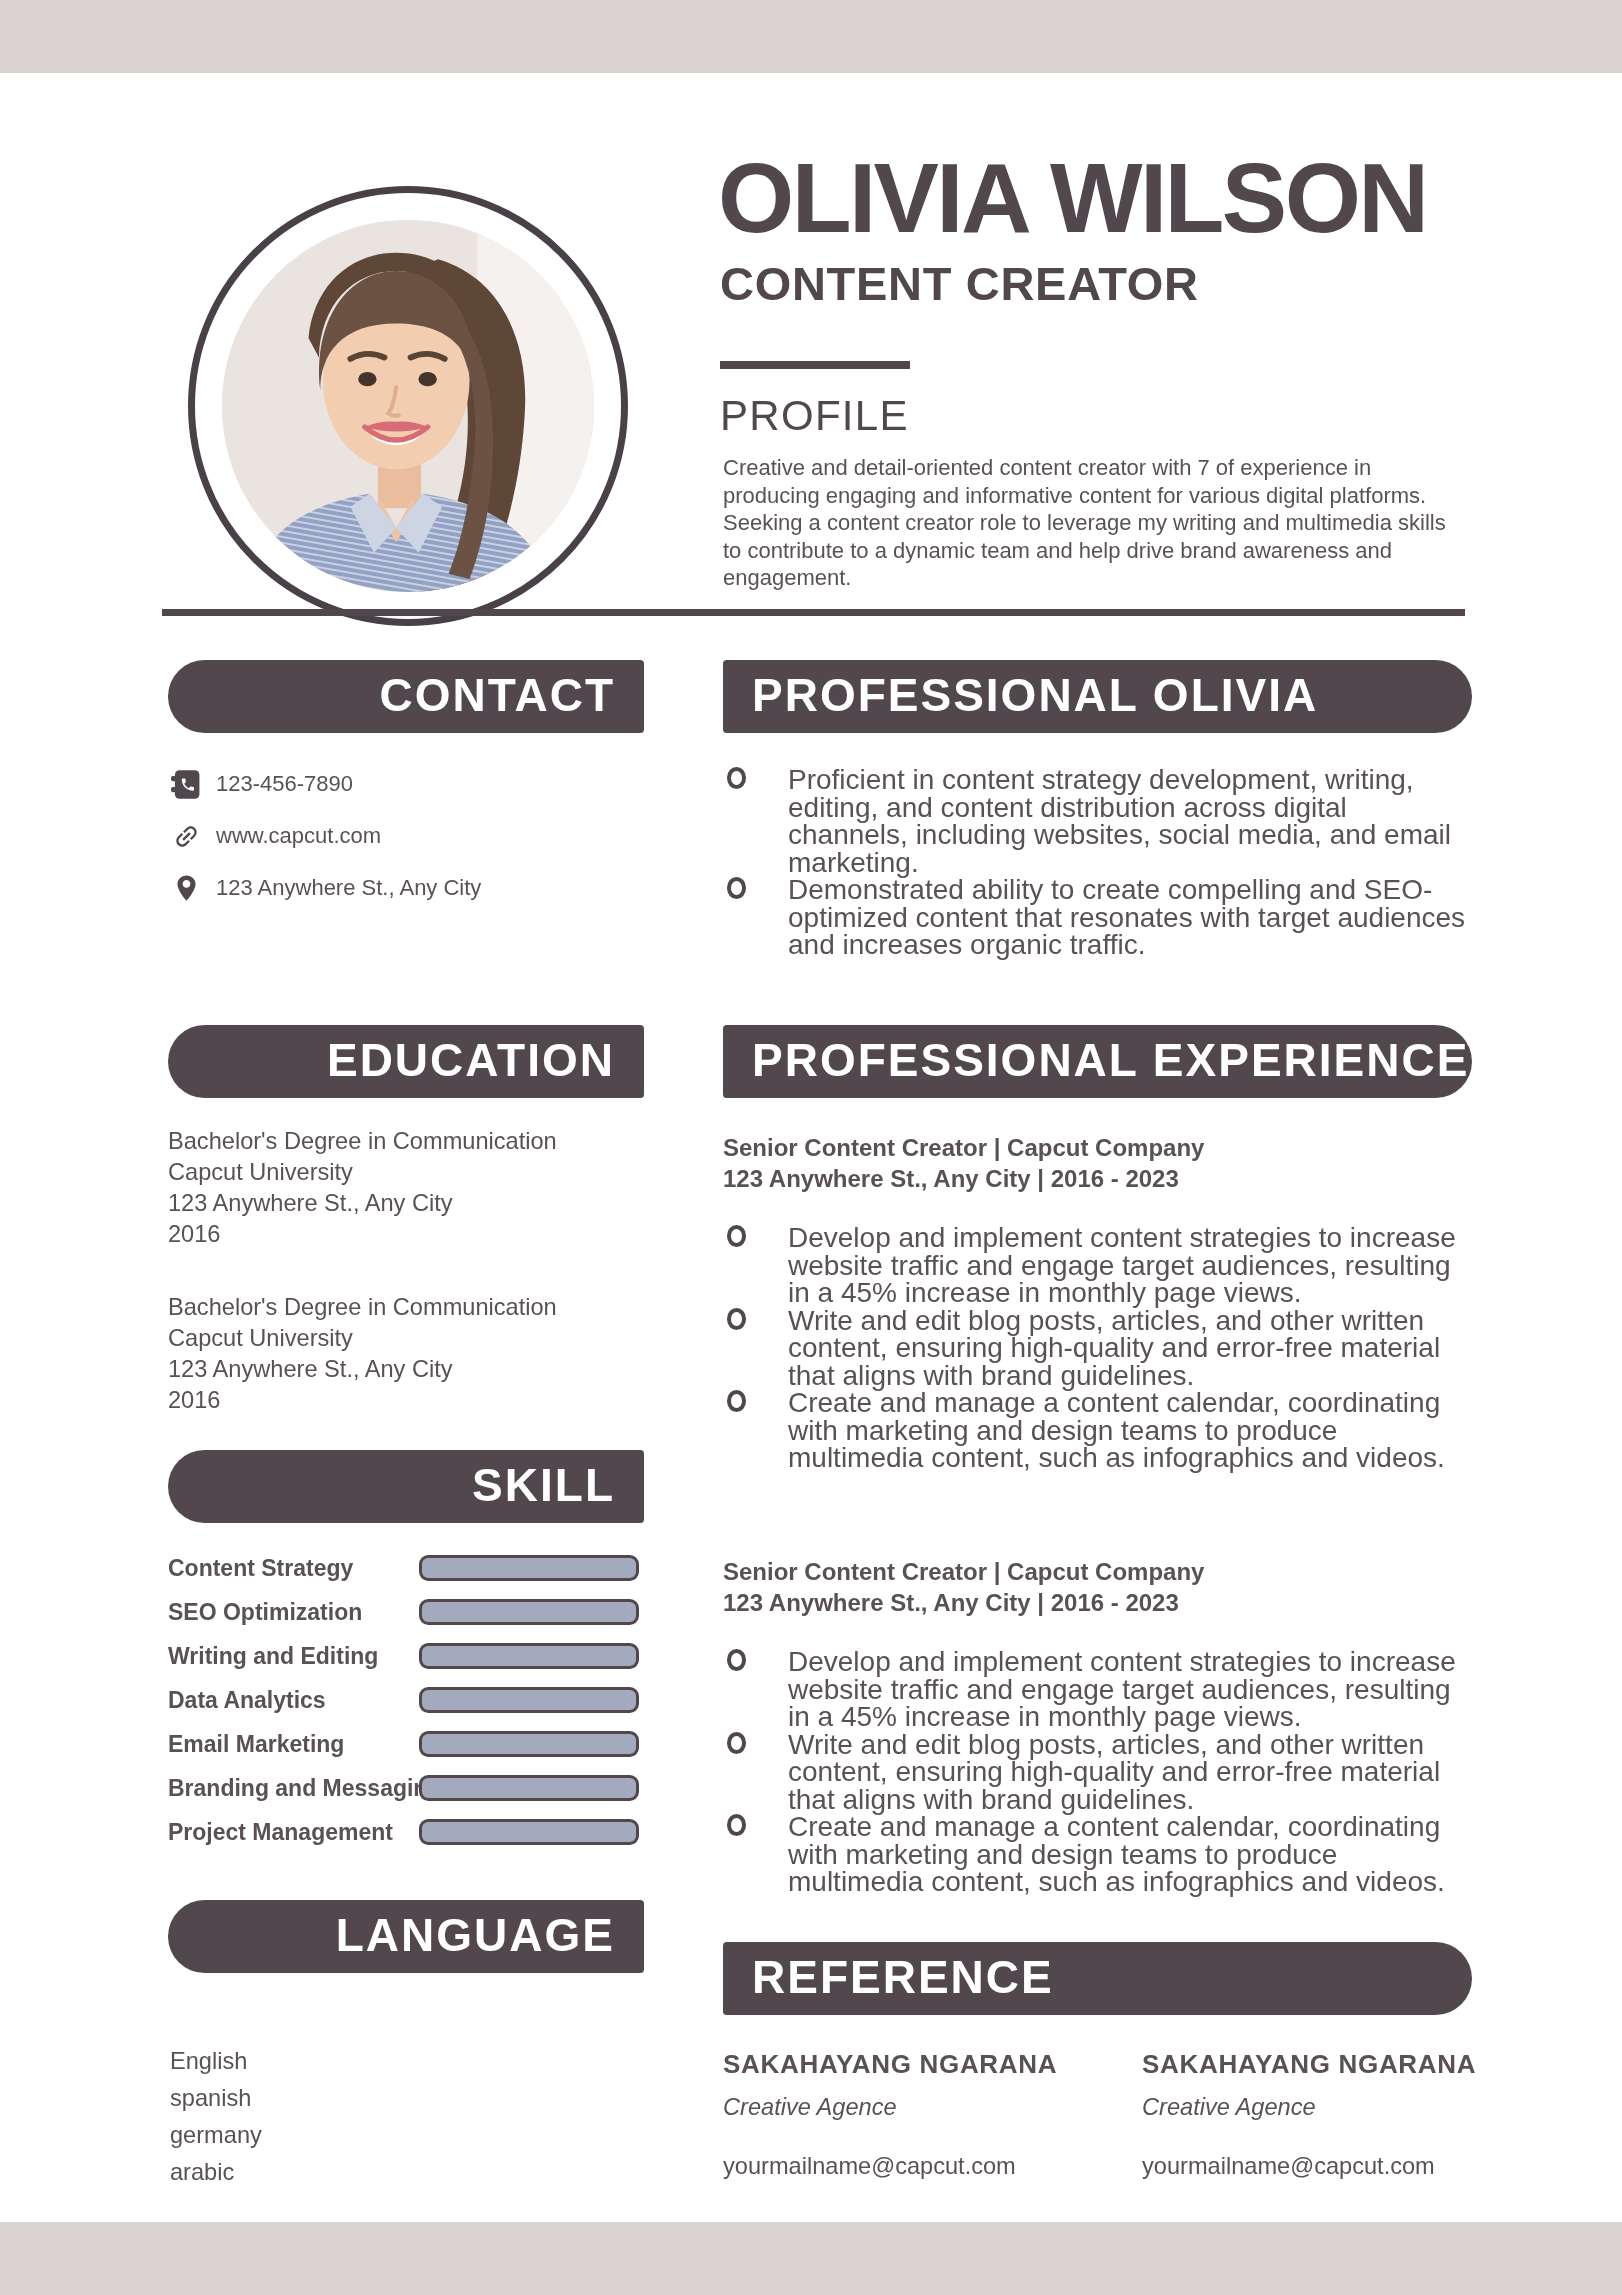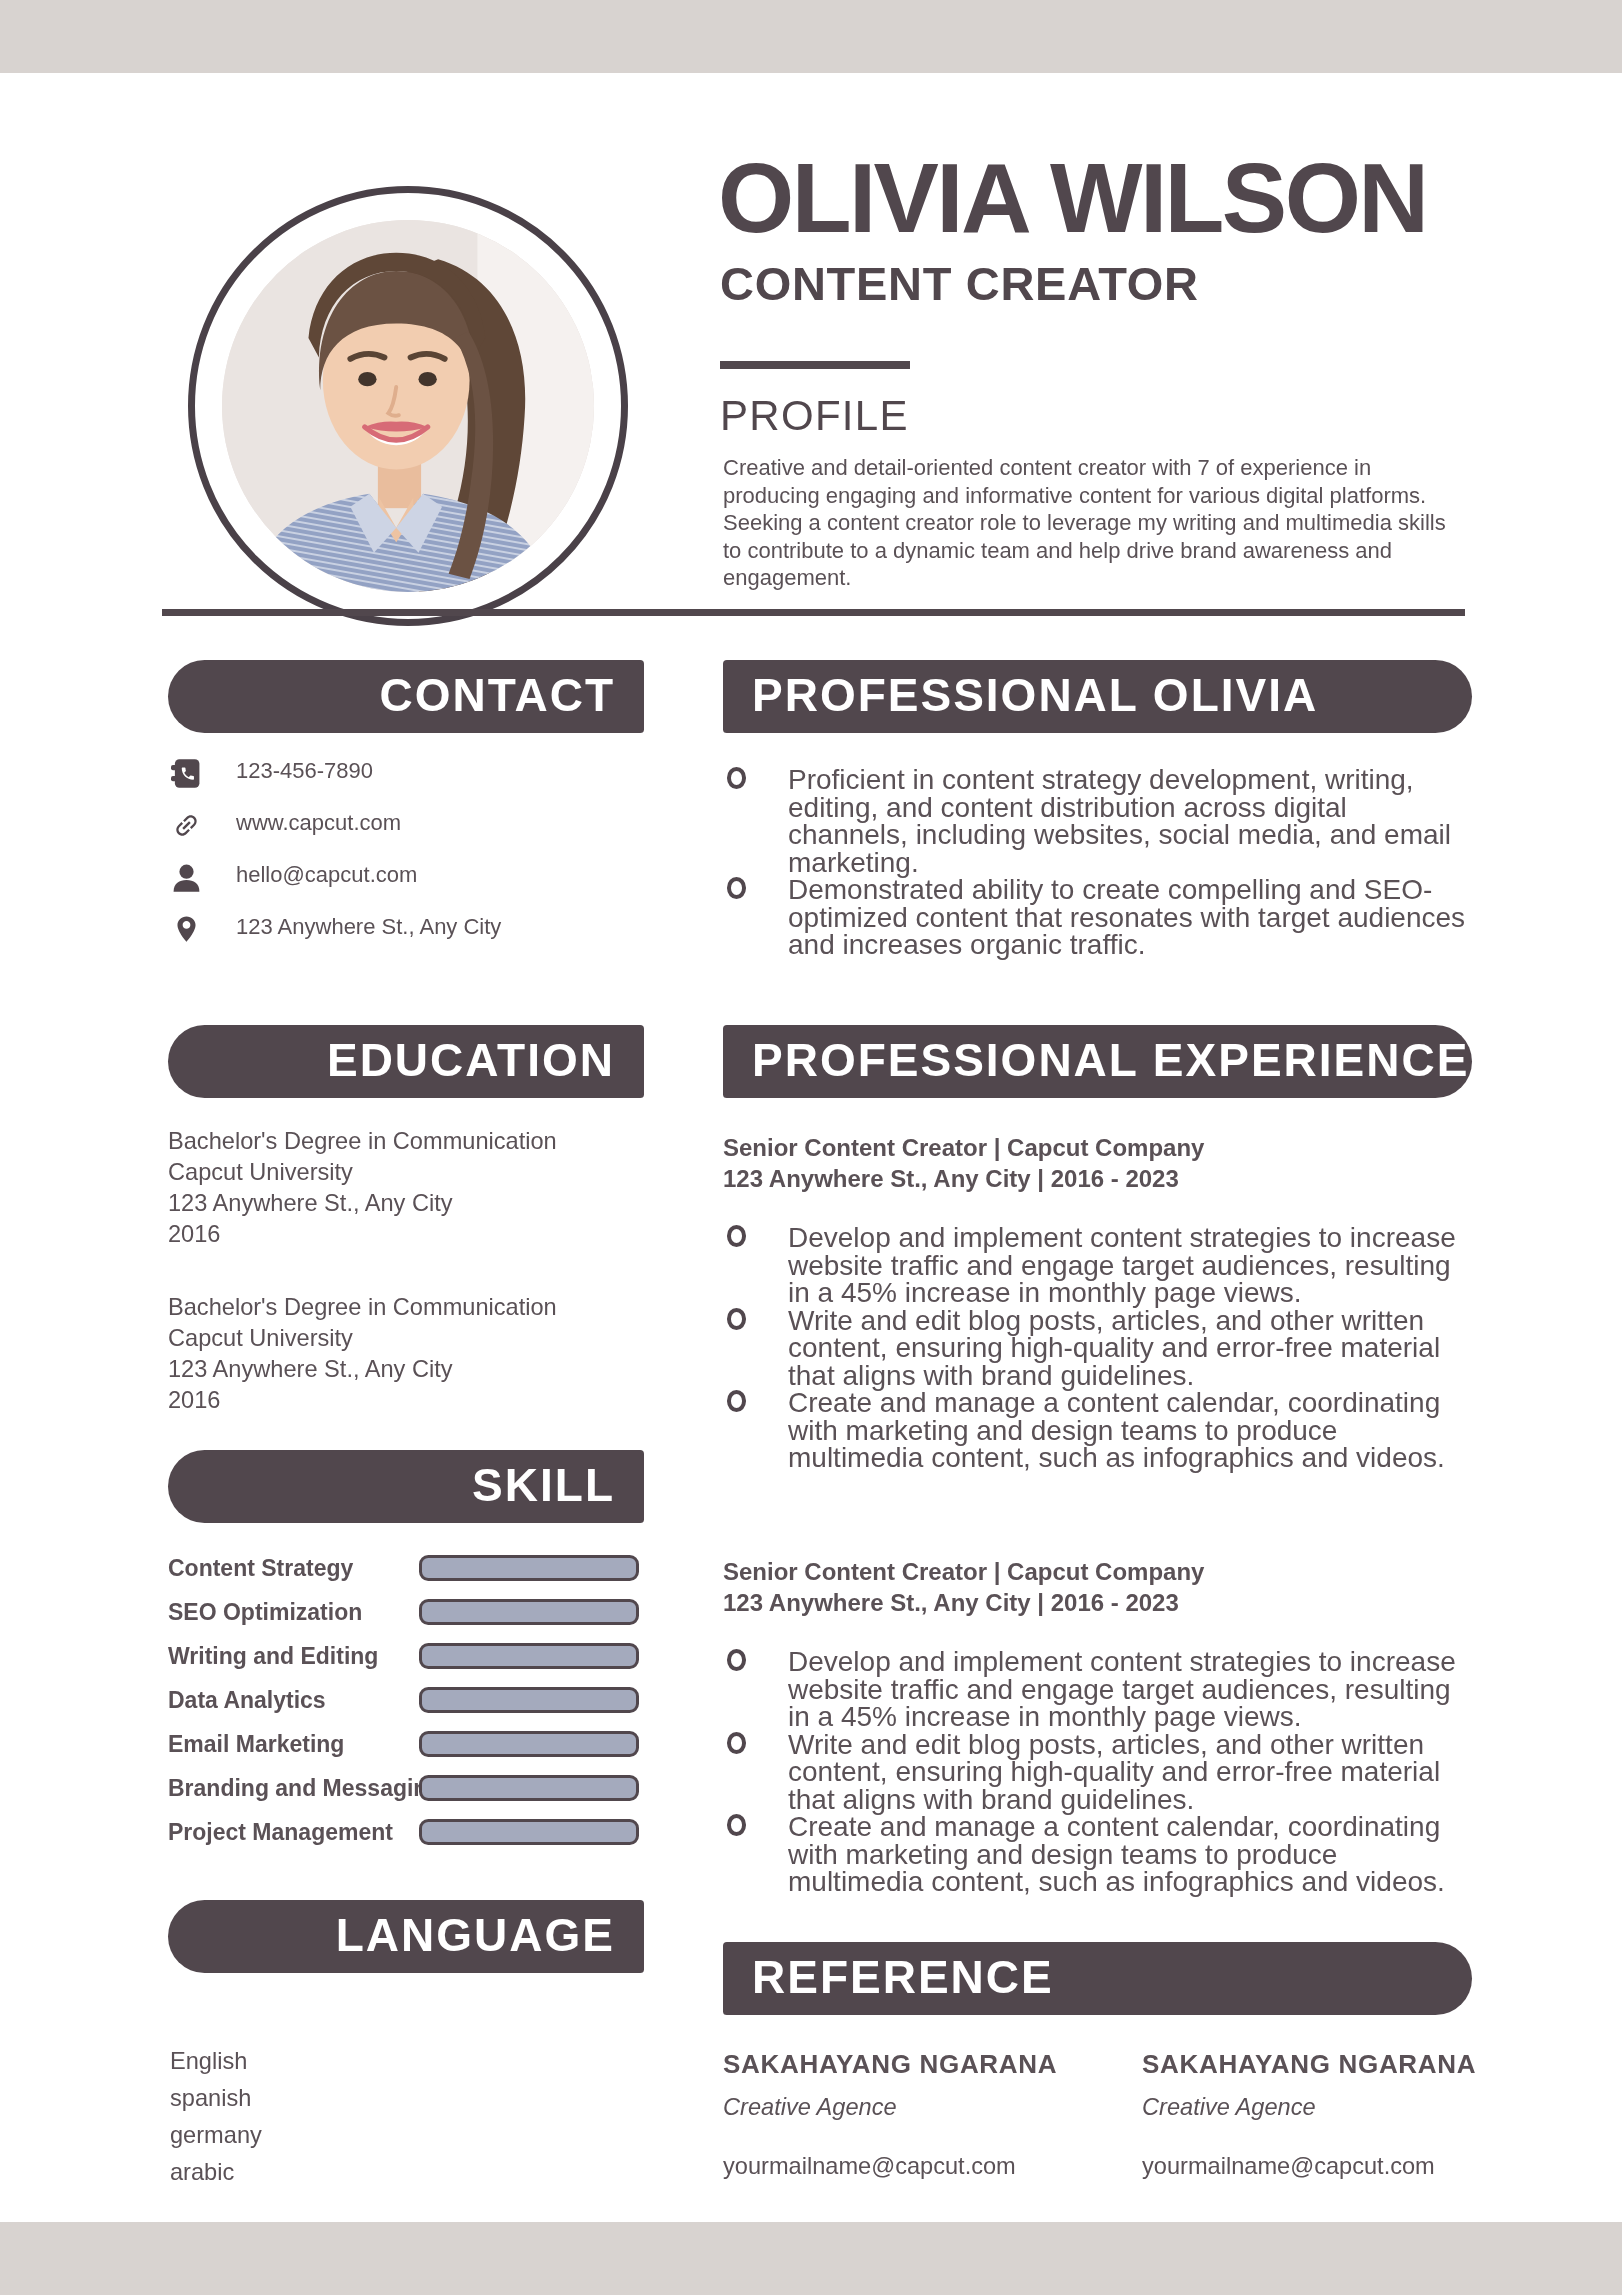--- a/index.html
+++ b/index.html
@@ -29,21 +29,21 @@
   .profile-text{position:absolute;left:723px;top:454px;width:743px;font-size:22px;line-height:27.5px;color:var(--body);}
   .main-divider{position:absolute;left:162px;top:609px;width:1303px;height:7.2px;background:var(--dark);}
 
   
   .banner{position:absolute;height:73px;background:var(--dark);color:#fff;font-size:46px;font-weight:600;letter-spacing:2px;line-height:71px;white-space:nowrap;}
   .banner.left{left:168px;width:476px;border-radius:37px 3.9px 3.9px 37px;text-align:right;padding-right:29px;}
   .banner.right{left:723px;width:749px;border-radius:3.9px 37px 37px 3.9px;text-align:left;padding-left:29px;}
 
   
   .contact-list{position:absolute;left:171px;top:758px;width:473px;}
-  .contact-row{display:flex;height:52px;gap:34px;}
+  .contact-row{display:flex;align-items:center;height:52px;gap:14px;}
   .contact-row .cicon{flex:none;width:31px;height:31px;}
   .contact-row .cicon svg{display:block;width:31px;height:31px;}
   .contact-value{font-size:22px;color:var(--body);}
 
   
   .edu{position:absolute;left:168px;width:476px;font-size:23.6px;line-height:31px;color:var(--body);}
   .edu.e1{top:1126px;}
   .edu.e2{top:1292px;}
 
   
@@ -157,29 +157,20 @@
             <g transform="translate(24,24) rotate(-45) scale(1.85) translate(-12,-12)">
               <path fill="#51474d" d="M3.9 12c0-1.71 1.39-3.1 3.1-3.1h4V7H7c-2.76 0-5 2.24-5 5s2.24 5 5 5h4v-1.9H7c-1.71 0-3.1-1.39-3.1-3.1zM8 13h8v-2H8v2zm9-6h-4v1.9h4c1.71 0 3.1 1.39 3.1 3.1s-1.39 3.1-3.1 3.1h-4V17h4c2.76 0 5-2.24 5-5s-2.24-5-5-5z"></path>
             </g>
           </svg>
       </span>
       <span class="contact-value">www.capcut.com</span>
     </div>
     <div class="contact-row">
       <span class="cicon">
         <svg viewBox="0 0 48 48">
-            <circle cx="24" cy="15" r="11" fill="#51474d"></circle>
-            <path d="M4 46 C4 33 13 28 24 28 C35 28 44 33 44 46 Z" fill="#51474d"></path>
-          </svg>
-      </span>
-      <span class="contact-value">hello@capcut.com</span>
-    </div>
-    <div class="contact-row">
-      <span class="cicon">
-        <svg viewBox="0 0 48 48">
             <path transform="scale(2)" fill="#51474d" d="M12 2C8.13 2 5 5.13 5 8.5c0 5.25 7 13 7 13s7-7.75 7-13C19 5.13 15.87 2 12 2zm0 9.5c-1.66 0-3-1.34-3-3s1.34-3 3-3 3 1.34 3 3-1.34 3-3 3z"></path>
           </svg>
       </span>
       <span class="contact-value">123 Anywhere St., Any City</span>
     </div>
   </div>
 
   <div class="banner left" style="top:1025px;">EDUCATION</div>
 
   <div class="edu e1">

